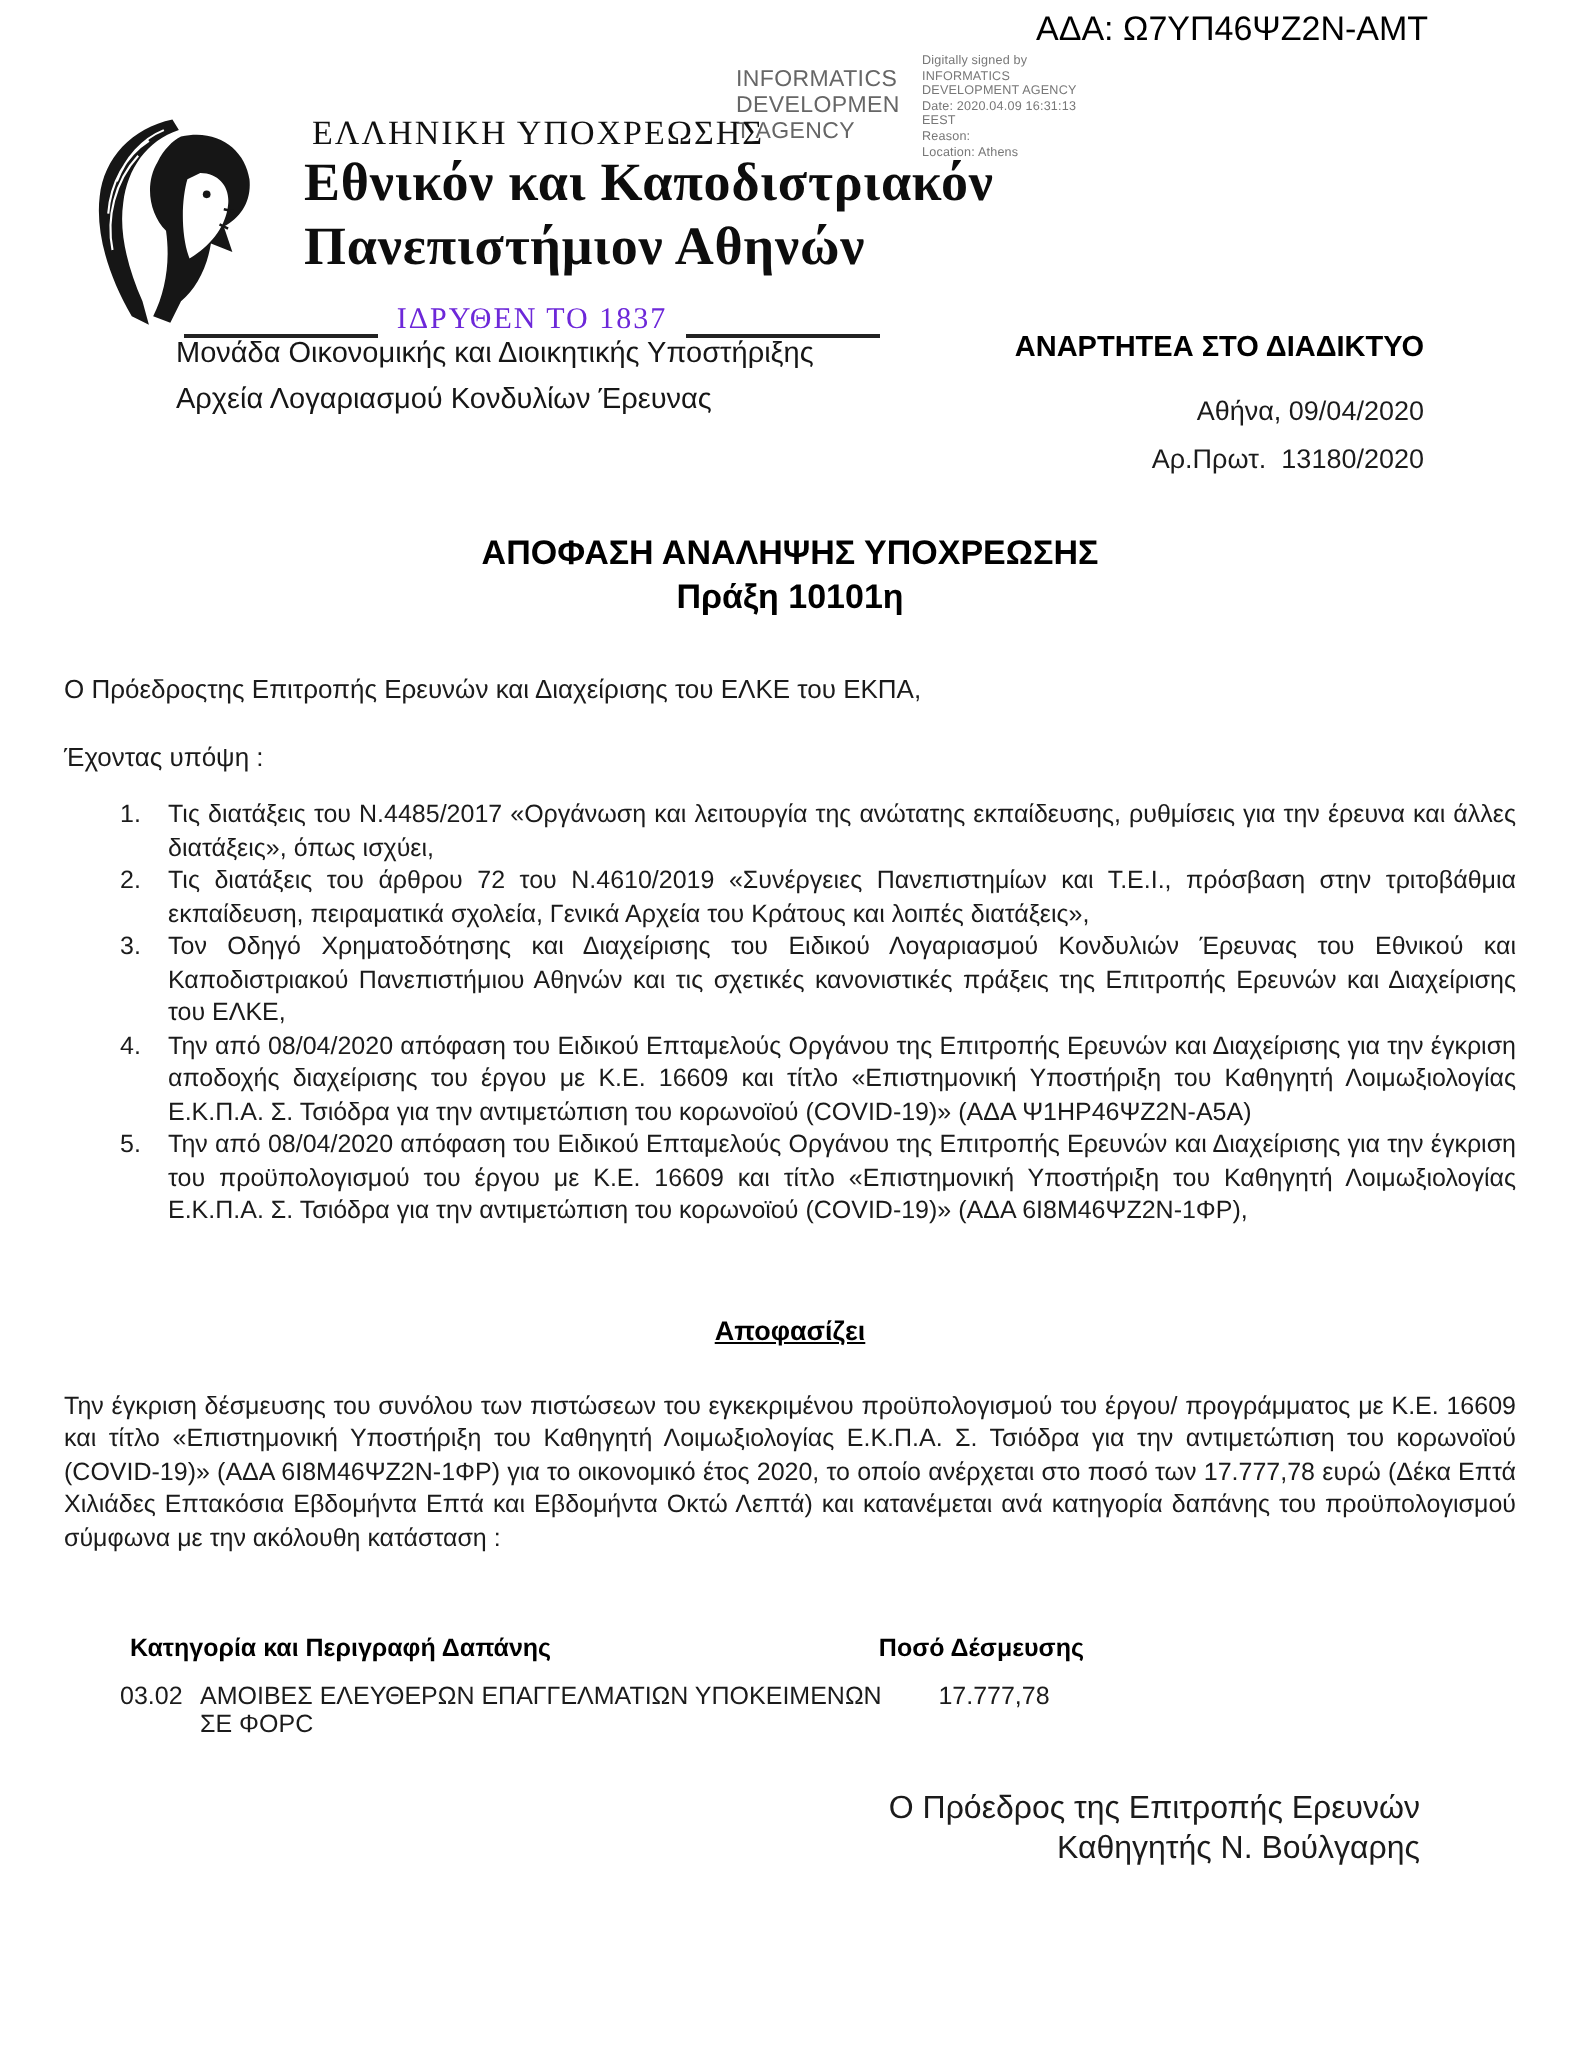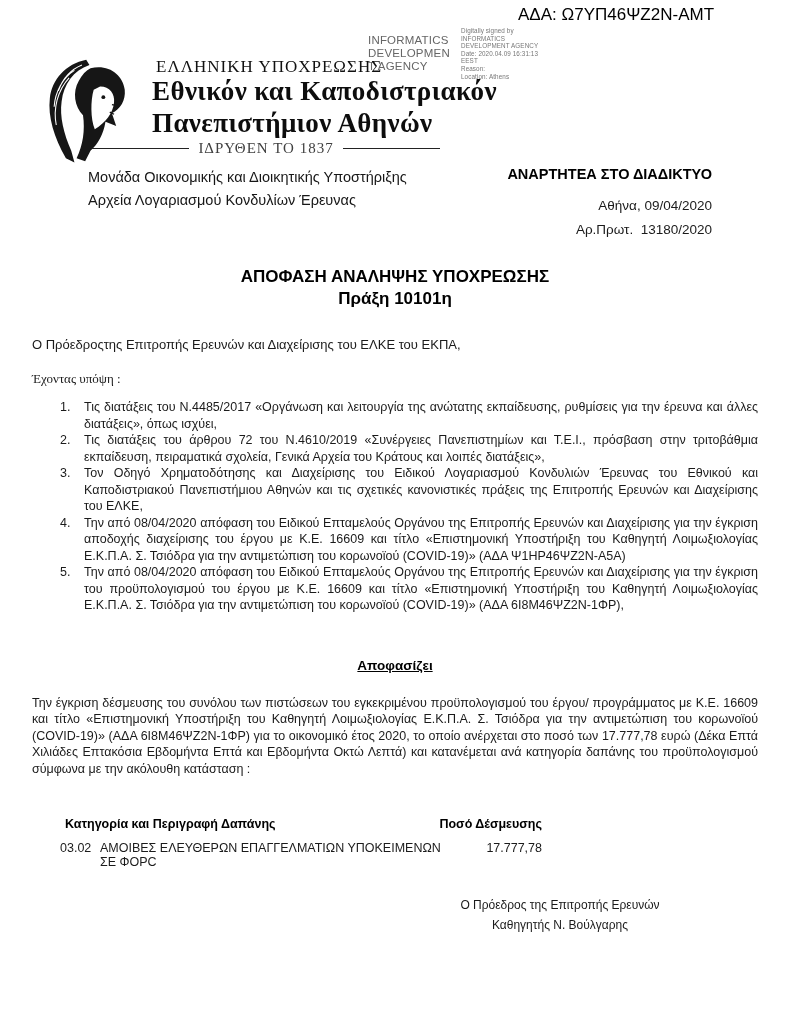--- a/index.html
+++ b/index.html
@@ -42,62 +42,62 @@
   .uni-line1, .uni-line2 {
     position:absolute; left:152px;
     font-family:"Liberation Serif","DejaVu Serif",serif;
     font-weight:bold; font-size:27px; color:#0d0d0d; letter-spacing:0.4px;
     white-space:nowrap;
   }
   .uni-line1 { top:76px; }
   .uni-line2 { top:108px; }
 
   .founded {
-    position:absolute; top:140px; left:92px; width:348px;
-    display:flex; align-items:center; gap:9px;
+    position:absolute; top:152px; left:92px; width:348px;
+    display:flex; align-items:flex-end; gap:9px;
     font-family:"Liberation Serif","DejaVu Serif",serif;
-    font-size:15px; letter-spacing:1px; color:#404040;
+    font-size:15px; letter-spacing:1px; color:#6d28d9;
   }
   .founded .rule { flex:1; height:1.6px; background:#222; }
 
   .unit {
     position:absolute; top:166px; left:88px;
     font-size:14.5px; line-height:23px; color:#161616;
   }
 
   .meta { position:absolute; top:166px; right:79px; text-align:right; }
   .meta .posted { font-weight:bold; font-size:14.5px; color:#000; }
   .meta .place-date { margin-top:16px; font-size:13.5px; }
   .meta .protocol { margin-top:9px; font-size:13.5px; white-space:pre; }
 
   
   .body { position:absolute; top:266px; left:0; width:791px; padding:0 33px 0 32px; box-sizing:border-box; }
 
   .doc-title { text-align:center; font-weight:bold; font-size:17px; line-height:22px; color:#000; }
 
   .opening { margin-top:26px; font-size:13px; line-height:17px; }
-  .having  { margin-top:17px; font-size:13px; line-height:17px;font-family:Liberation Serif, serif; }
+  .having  { margin-top:17px; font-size:13px; line-height:17px; }
 
   .considerations { margin-top:12px; }
   .cons-item { display:flex; margin-left:28px; }
   .cons-item .num { width:24px; flex:0 0 24px; font-size:12.5px; line-height:16.5px; }
   .cons-item .txt { flex:1; text-align:justify; font-size:12.5px; line-height:16.5px; }
 
   .decision-heading { margin-top:44px; text-align:center; font-weight:bold; font-size:13.5px; color:#000;text-decoration:underline; }
   .decision-body { margin-top:22px; text-align:justify; font-size:12.5px; line-height:16.5px; }
 
   .exp-table { margin:40px 0 0 28px; width:482px; font-size:12.5px; }
   .exp-head { display:flex; justify-content:space-between; font-weight:bold; color:#000; }
   .exp-head .h-cat { padding-left:5px; }
   .exp-row { display:flex; margin-top:10px; }
   .exp-row .code { flex:0 0 40px; }
   .exp-row .desc { flex:1; }
-  .exp-row .amt  { flex:0 0 90px; text-align:right; }
-
-  .signature { margin:26px 48px 0 auto; width:300px; text-align:center; font-size:12px; line-height:20px; }
+  .exp-row .amt  { flex:0 0 90px; text-align:center; }
+
+  .signature { margin:26px 48px 0 auto; width:300px; text-align:right; font-size:16px; line-height:20px; }
 </style>
 </head>
 <body>
 
 <div class="page">
 
   <div class="header">
 
     <div class="ada">ΑΔΑ: Ω7ΥΠ46ΨΖ2Ν-ΑΜΤ</div>
 

